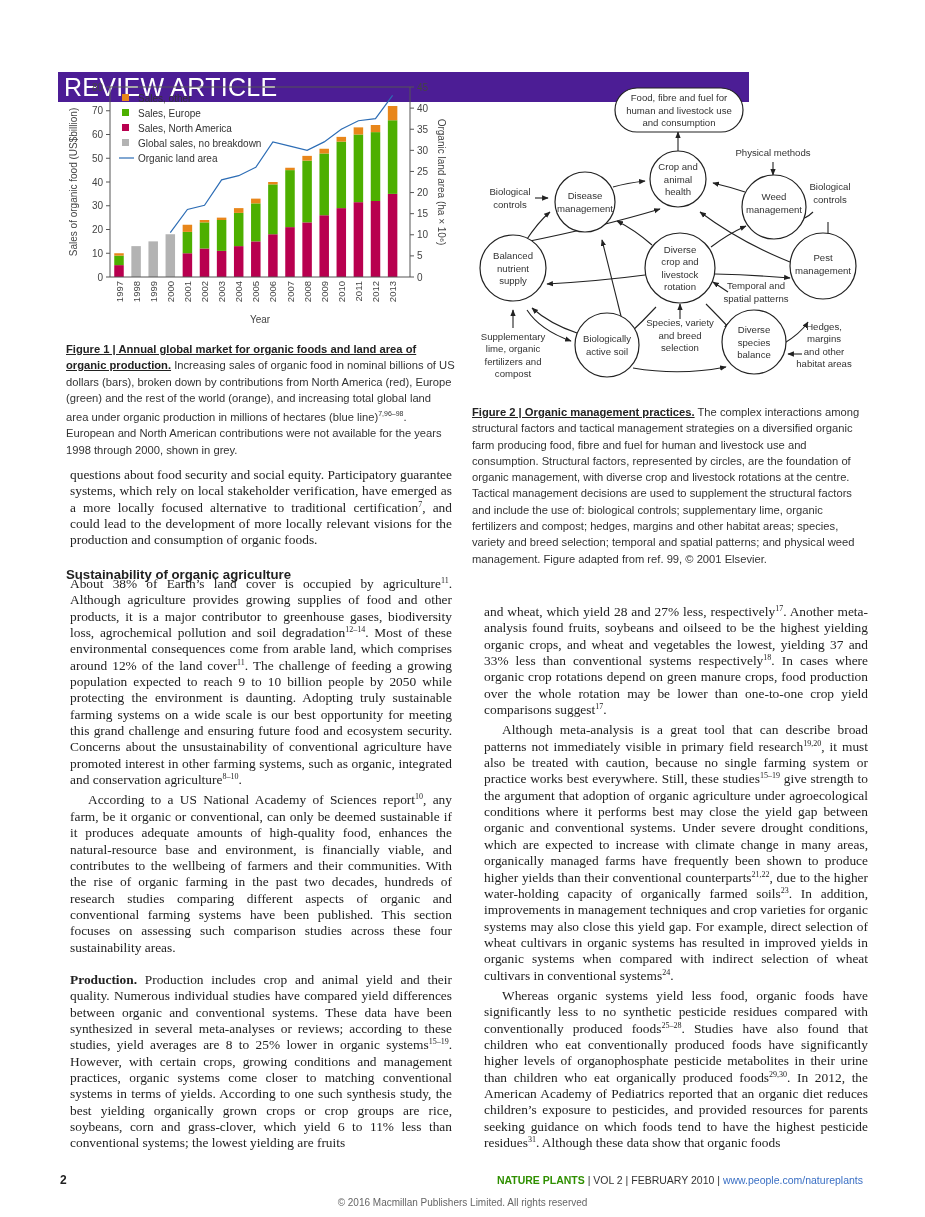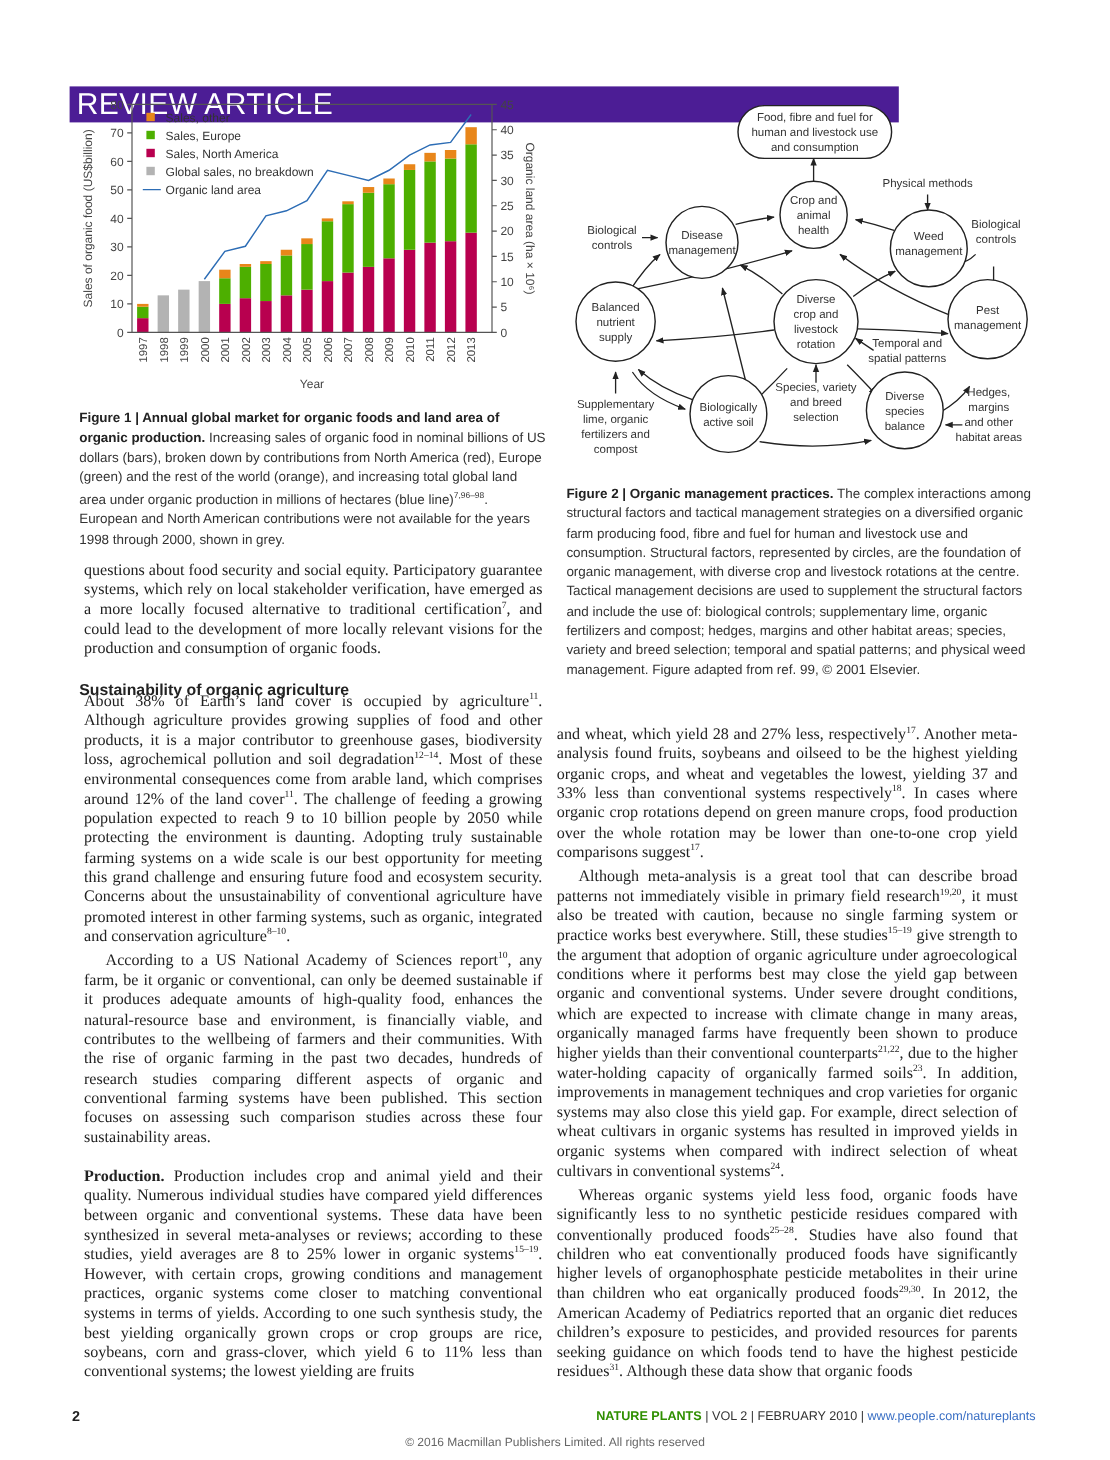--- a/index.html
+++ b/index.html
@@ -6,21 +6,21 @@
   body { width:925px; height:1217px; position:relative; overflow:hidden; font-family:"Liberation Serif", serif; color:#222; }
   .banner { position:absolute; left:58px; top:27px; width:691px; height:30px; background:#4c1d95;margin-top:45px; }
   .banner .left { position:absolute; left:6px; top:1px; font-family:"Liberation Sans", sans-serif; font-size:25px; color:#fff; letter-spacing:0.3px; font-weight:normal; }
   .banner .right { position:absolute; right:6px; top:8px; font-family:"Liberation Sans", sans-serif; color:#fff; font-size:14px; }
   .banner .right b { font-weight:bold; font-size:15px; }
   .banner .right span.doi { font-size:12px; color:#dfeed6; }
   svg text { font-family:"Liberation Sans", sans-serif; }
   #chart { position:absolute; left:60px; top:78px; }
   #diagram { position:absolute; left:470px; top:82px; }
   .caption { position:absolute; font-family:"Liberation Sans", sans-serif; font-size:11.2px; line-height:16.3px; color:#333; }
-  .caption b { color:#222; }
+  .caption b { color:#222;text-decoration:underline; }
   .body-text { position:absolute; font-size:13.4px; line-height:16.35px; text-align:justify; color:#222; hyphens:manual; }
   .body-text p { margin:4px; }
   .body-text p.indent { text-indent:18px; }
   .body-text sup { font-size:8px; line-height:0; }
   h2.section { position:absolute; margin:0; font-family:"Liberation Sans", sans-serif; font-weight:bold; font-size:13.2px; color:#222; }
   .footer-left { position:absolute; left:60px; top:1173px; font-family:"Liberation Sans", sans-serif; font-weight:bold; font-size:12px; }
   .footer-right { position:absolute; right:62px; top:1174px; font-family:"Liberation Sans", sans-serif; font-size:10.5px; color:#333; }
   .footer-right .brand { color:#2f8f00; font-weight:bold; }
   .footer-right .url { color:#3a6fc4; }
   .copyright { position:absolute; left:0; width:925px; top:1197px; text-align:center; font-family:"Liberation Sans", sans-serif; font-size:10px; color:#666; }
@@ -274,21 +274,21 @@
 </div>
 
 <h2 class="section" style="left:66px; top:567px;">Sustainability of organic agriculture</h2>
 
 <div class="body-text" style="left:66px; top:572px; width:390px;">
   <p><span>About 38% of Earth’s land cover is occupied by agriculture</span><sup>11</sup><span>. Although agriculture provides growing supplies of food and other products, it is a major contributor to greenhouse gases, biodiversity loss, agrochemical pollution and soil degradation</span><sup>12–14</sup><span>. Most of these environmental consequences come from arable land, which comprises around 12% of the land cover</span><sup>11</sup><span>. The challenge of feeding a growing population expected to reach 9 to 10 billion people by 2050 while protecting the environment is daunting. Adopting truly sustainable farming systems on a wide scale is our best opportunity for meeting this grand challenge and ensuring future food and ecosystem security. Concerns about the unsustainability of conventional agriculture have promoted interest in other farming systems, such as organic, integrated and conservation agriculture</span><sup>8–10</sup><span>.</span></p>
   <p class="indent"><span>According to a US National Academy of Sciences report</span><sup>10</sup><span>, any farm, be it organic or conventional, can only be deemed sustainable if it produces adequate amounts of high-quality food, enhances the natural-resource base and environment, is financially viable, and contributes to the wellbeing of farmers and their communities. With the rise of organic farming in the past two decades, hundreds of research studies comparing different aspects of organic and conventional farming systems have been published. This section focuses on assessing such comparison studies across these four sustainability areas.</span></p>
   <p style="margin-top:16px;"><b>Production.</b><span> Production includes crop and animal yield and their quality. Numerous individual studies have compared yield differences between organic and conventional systems. These data have been synthesized in several meta-analyses or reviews; according to these studies, yield averages are 8 to 25% lower in organic systems</span><sup>15–19</sup><span>. However, with certain crops, growing conditions and management practices, organic systems come closer to matching conventional systems in terms of yields. According to one such synthesis study, the best yielding organically grown crops or crop groups are rice, soybeans, corn and grass-clover, which yield 6 to 11% less than conventional systems; the lowest yielding are fruits</span></p>
 </div>
 
-<div class="body-text" style="left:460px; top:600px; width:392px;">
+<div class="body-text" style="left:480px; top:600px; width:392px;">
   <p><span>and wheat, which yield 28 and 27% less, respectively</span><sup>17</sup><span>. Another meta-analysis found fruits, soybeans and oilseed to be the highest yielding organic crops, and wheat and vegetables the lowest, yielding 37 and 33% less than conventional systems respectively</span><sup>18</sup><span>. In cases where organic crop rotations depend on green manure crops, food production over the whole rotation may be lower than one-to-one crop yield comparisons suggest</span><sup>17</sup><span>.</span></p>
   <p class="indent"><span>Although meta-analysis is a great tool that can describe broad patterns not immediately visible in primary field research</span><sup>19,20</sup><span>, it must also be treated with caution, because no single farming system or practice works best everywhere. Still, these studies</span><sup>15–19</sup><span> give strength to the argument that adoption of organic agriculture under agroecological conditions where it performs best may close the yield gap between organic and conventional systems. Under severe drought conditions, which are expected to increase with climate change in many areas, organically managed farms have frequently been shown to produce higher yields than their conventional counterparts</span><sup>21,22</sup><span>, due to the higher water-holding capacity of organically farmed soils</span><sup>23</sup><span>. In addition, improvements in management techniques and crop varieties for organic systems may also close this yield gap. For example, direct selection of wheat cultivars in organic systems has resulted in improved yields in organic systems when compared with indirect selection of wheat cultivars in conventional systems</span><sup>24</sup><span>.</span></p>
   <p class="indent"><span>Whereas organic systems yield less food, organic foods have significantly less to no synthetic pesticide residues compared with conventionally produced foods</span><sup>25–28</sup><span>. Studies have also found that children who eat conventionally produced foods have significantly higher levels of organophosphate pesticide metabolites in their urine than children who eat organically produced foods</span><sup>29,30</sup><span>. In 2012, the American Academy of Pediatrics reported that an organic diet reduces children’s exposure to pesticides, and provided resources for parents seeking guidance on which foods tend to have the highest pesticide residues</span><sup>31</sup><span>. Although these data show that organic foods</span></p>
 </div>
 
 <div class="footer-left">2</div>
 <div class="footer-right">
   <span class="brand">NATURE PLANTS</span><span> | VOL 2 | FEBRUARY 2010 | </span><span class="url">www.people.com/natureplants</span>
 </div>
 <div class="copyright">© 2016 Macmillan Publishers Limited. All rights reserved</div>

